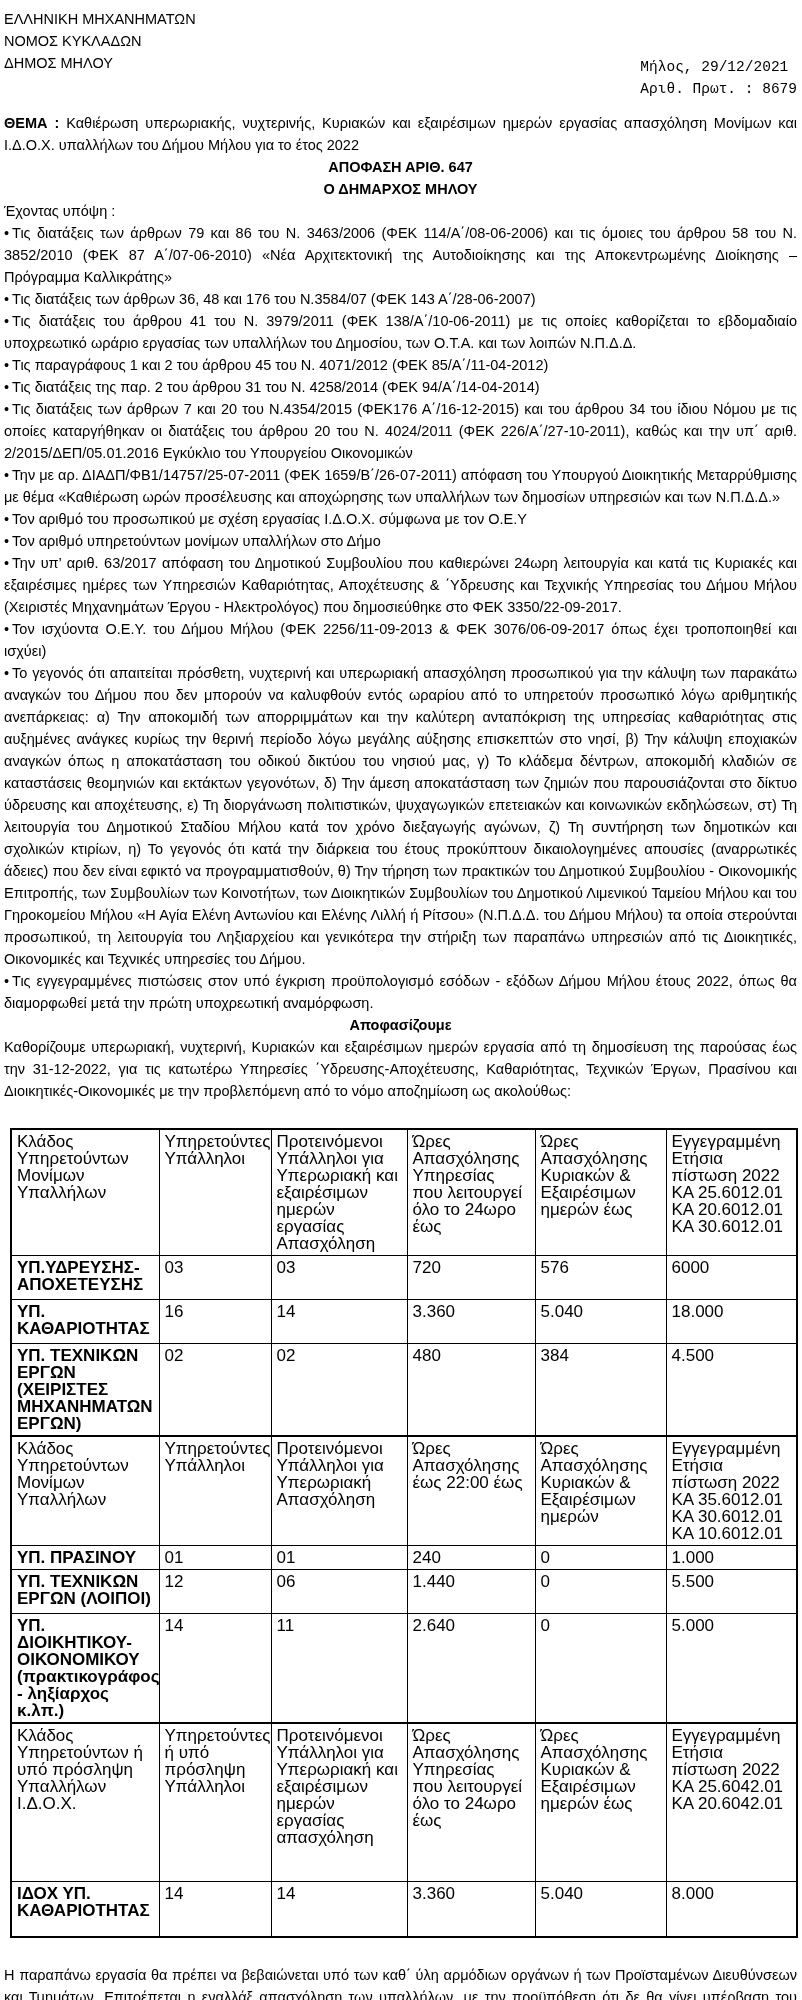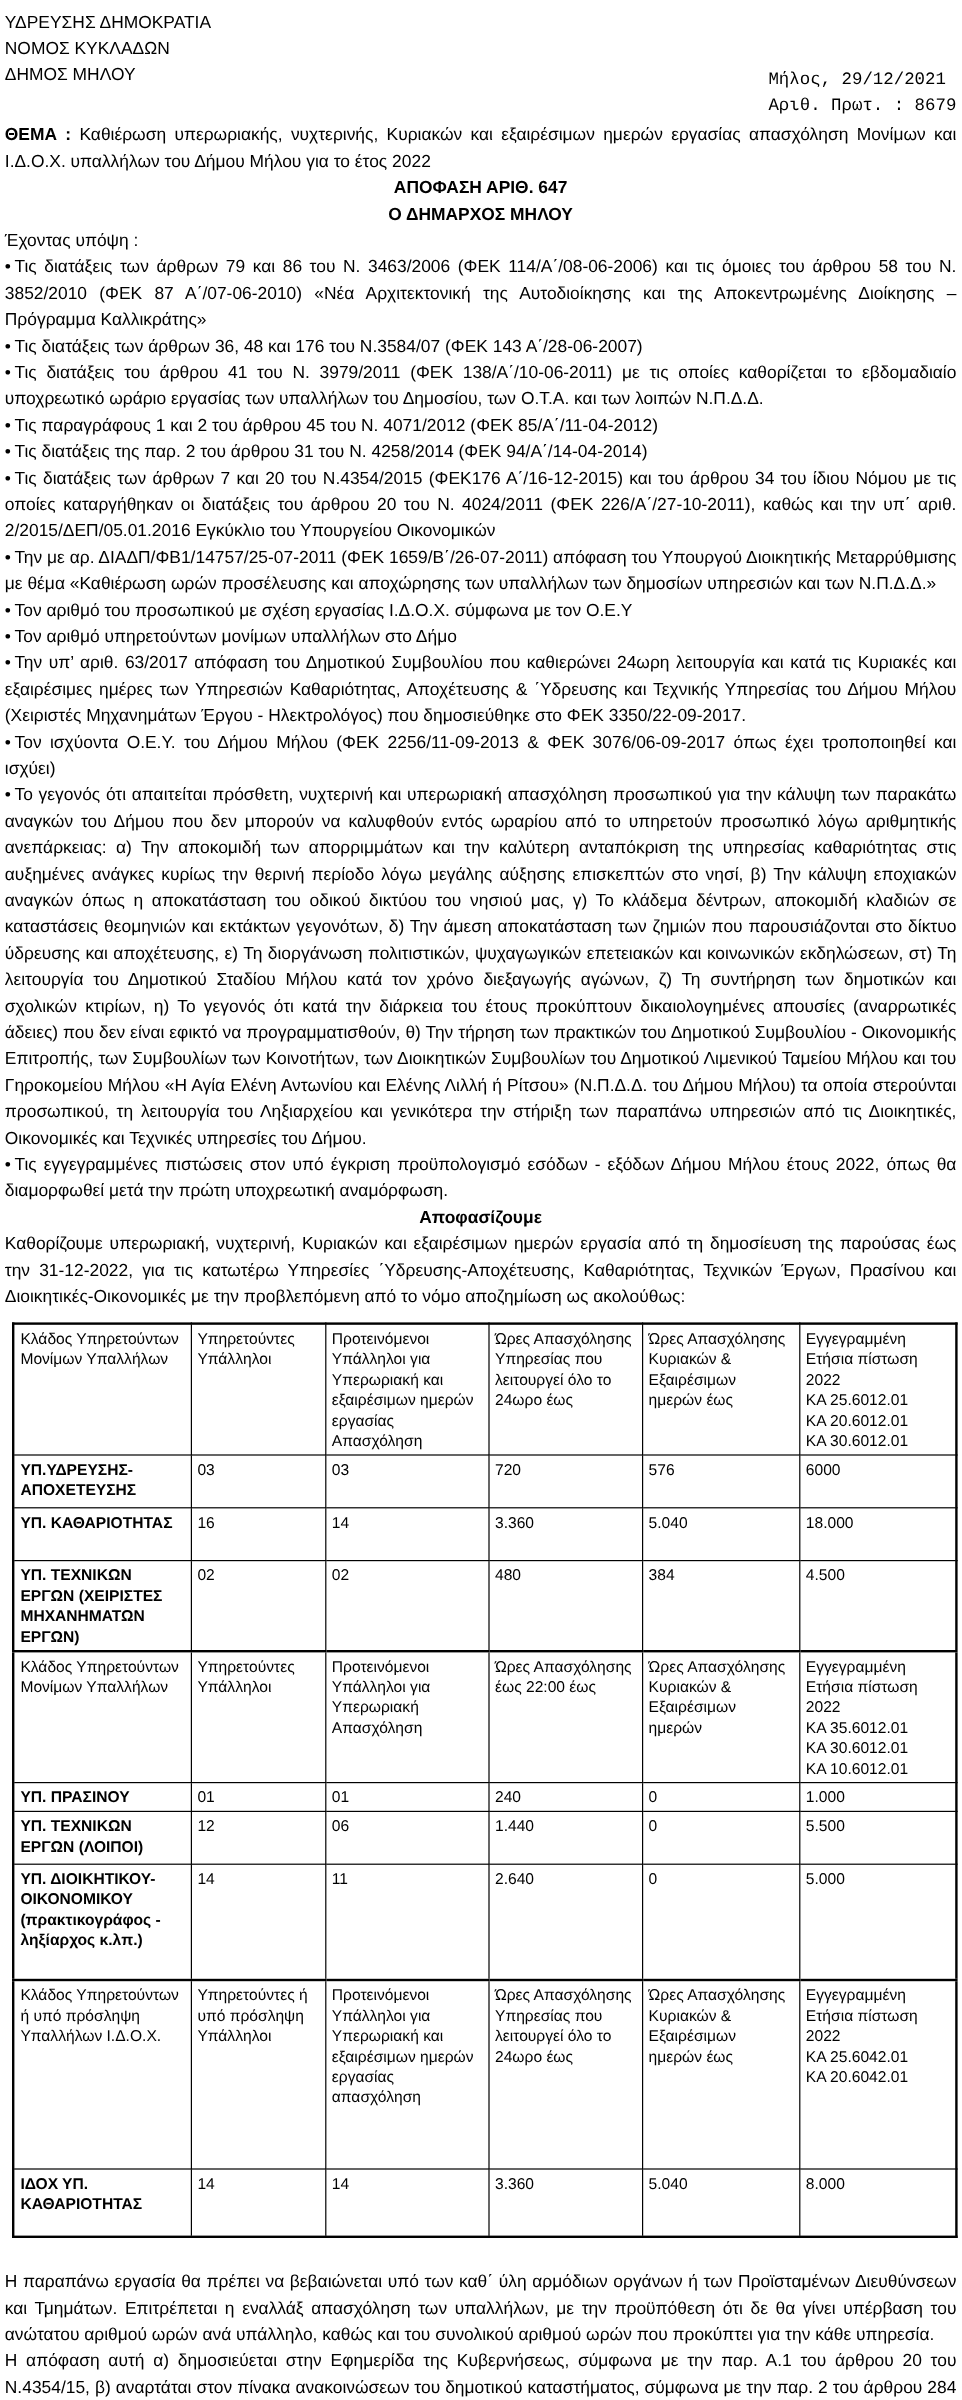--- a/index.html
+++ b/index.html
@@ -10,29 +10,29 @@
     font-size:14.5px;line-height:22px;
     padding:8px 5px 0 4px;
   }
   .letterhead{display:flex;justify-content:space-between;align-items:flex-start;}
   .org-block div{white-space:nowrap;}
   .date-block{text-align:left;margin-top:48px;font-family:Liberation Mono, monospace;}
   p{margin:0;}
   .just{text-align:justify;}
   .b{font-weight:bold;}
   .center{text-align:center;font-weight:bold;}
-  .subject{text-align:justify;margin-top:2px;}
+  .subject{text-align:justify;margin-top:12px;}
   .bullet-item{text-align:justify;}
   .bullet-dot{padding-right:3px;}
   .decide-heading{margin-top:0;}
   table.staffing{
     border-collapse:collapse;
     width:786px;
-    margin:10px 0 0 6px;
-    font-size:13px;line-height:17px;
+    margin:26px 0 0 6px;
+    font-size:17px;line-height:17px;
     table-layout:fixed;
     border-radius:22px;
   }
   table.staffing td{
     border:1px solid #000;
     vertical-align:top;
     padding:3px 5px;
     white-space:pre-line;
     overflow:hidden;
   }
@@ -45,21 +45,21 @@
   tr.h158{height:158px;} tr.h58{height:58px;} tr.h56{height:56px;}
   .closing{margin-top:26px;}
 </style>
 </head>
 <body>
 
 <div class="page">
 
   <div class="letterhead">
     <div class="org-block">
-      <div>ΥΔΡΕΥΣΗΣ ΔΗΜΟΚΡΑΤΙΑ</div>
+      <div>ΕΛΛΗΝΙΚΗ ΜΗΧΑΝΗΜΑΤΩΝ</div>
       <div>ΝΟΜΟΣ ΚΥΚΛΑΔΩΝ</div>
       <div>ΔΗΜΟΣ ΜΗΛΟΥ</div>
     </div>
     <div class="date-block">
       <div>Μήλος,  29/12/2021</div>
       <div>Αριθ. Πρωτ. : 8679</div>
     </div>
   </div>
 
   <p class="subject"><span class="b">ΘΕΜΑ :</span> <span>Καθιέρωση υπερωριακής, νυχτερινής, Κυριακών και εξαιρέσιμων ημερών εργασίας απασχόληση Μονίμων και Ι.Δ.Ο.Χ. υπαλλήλων του  Δήμου Μήλου για το έτος 2022</span></p>

